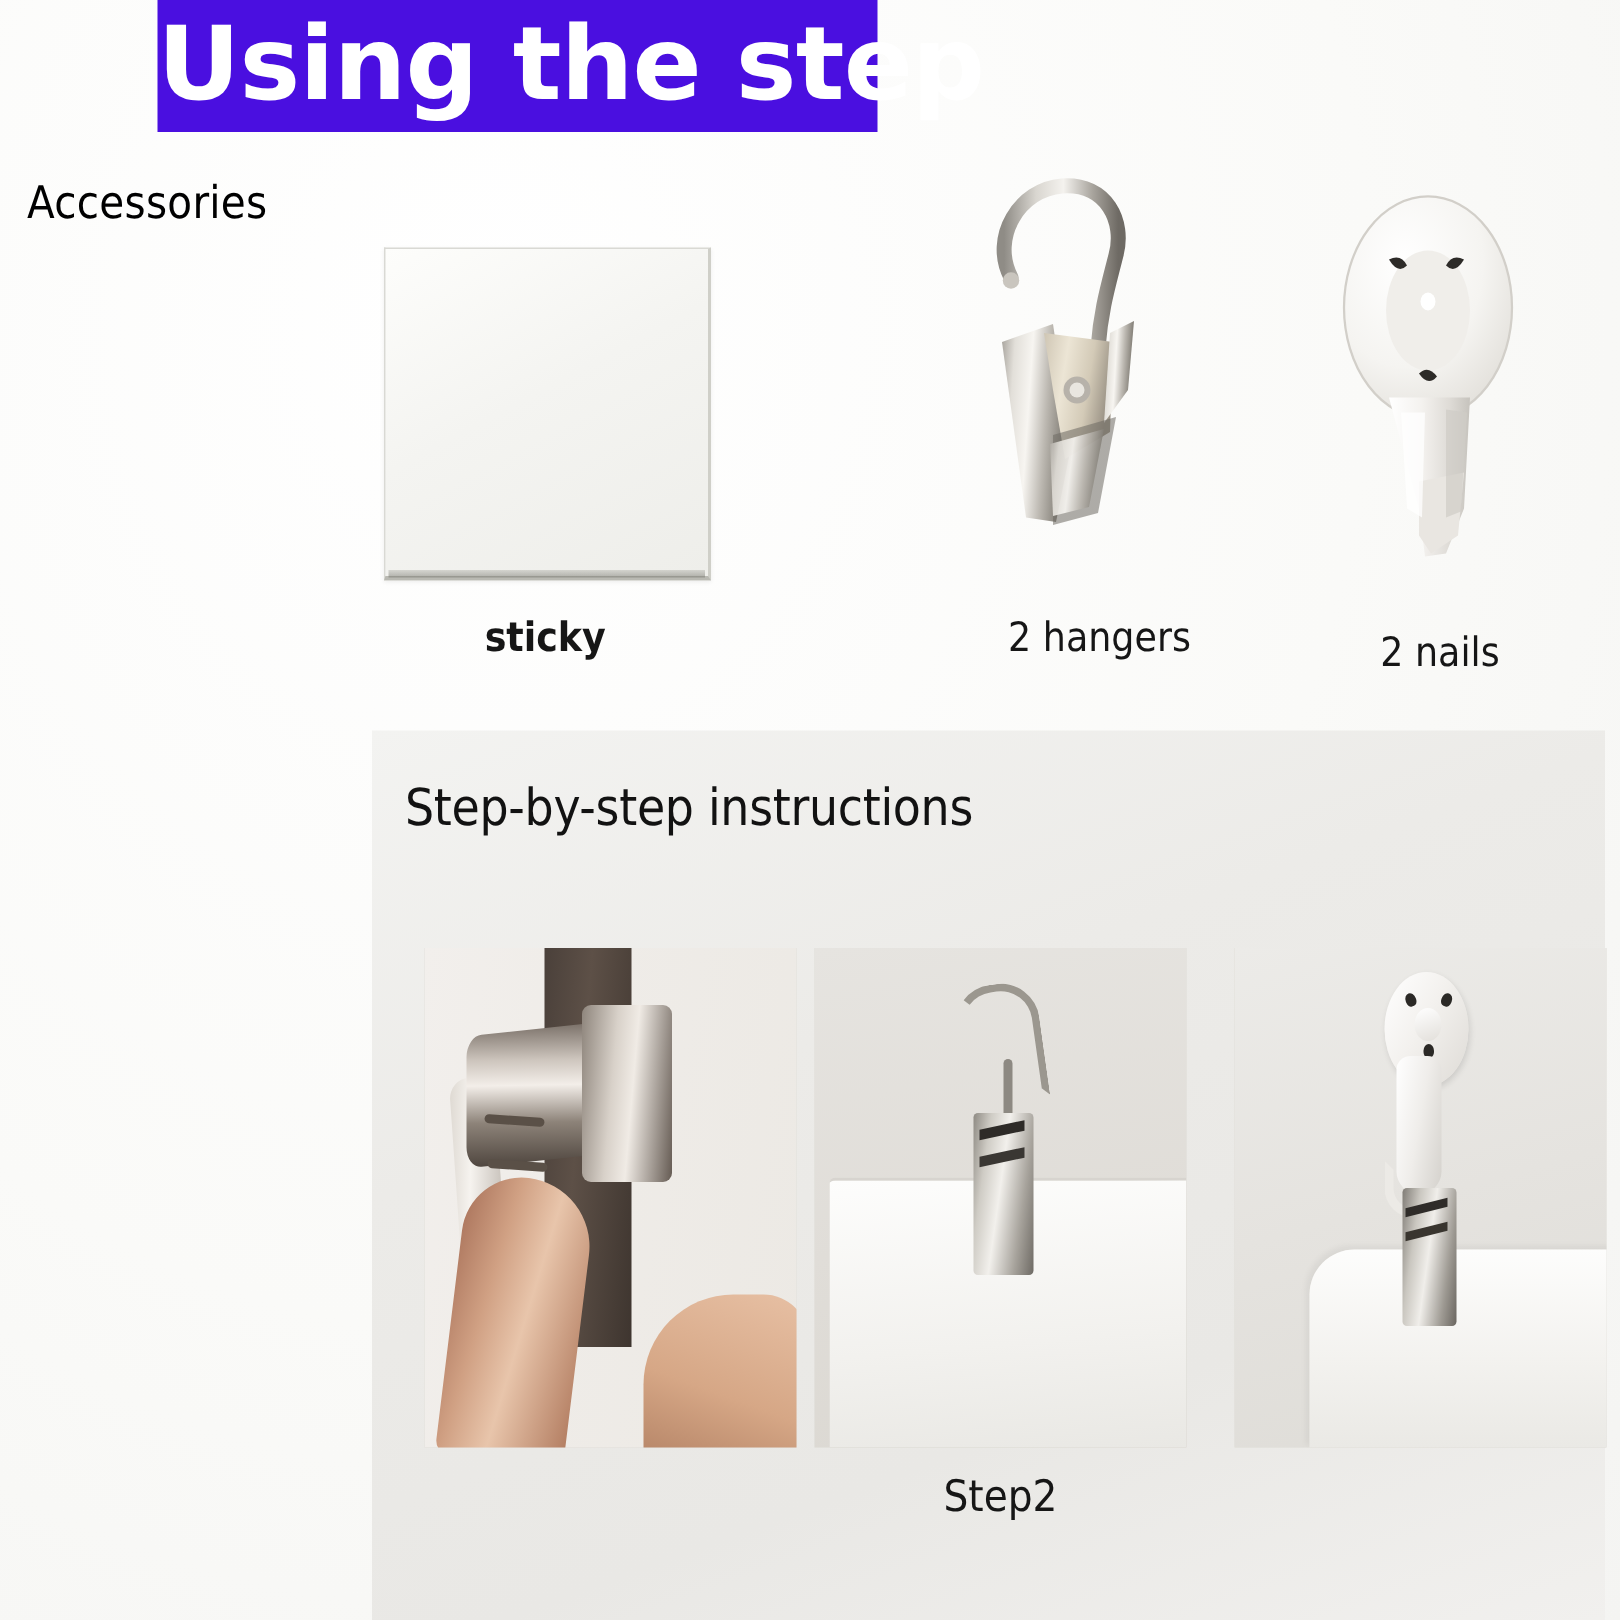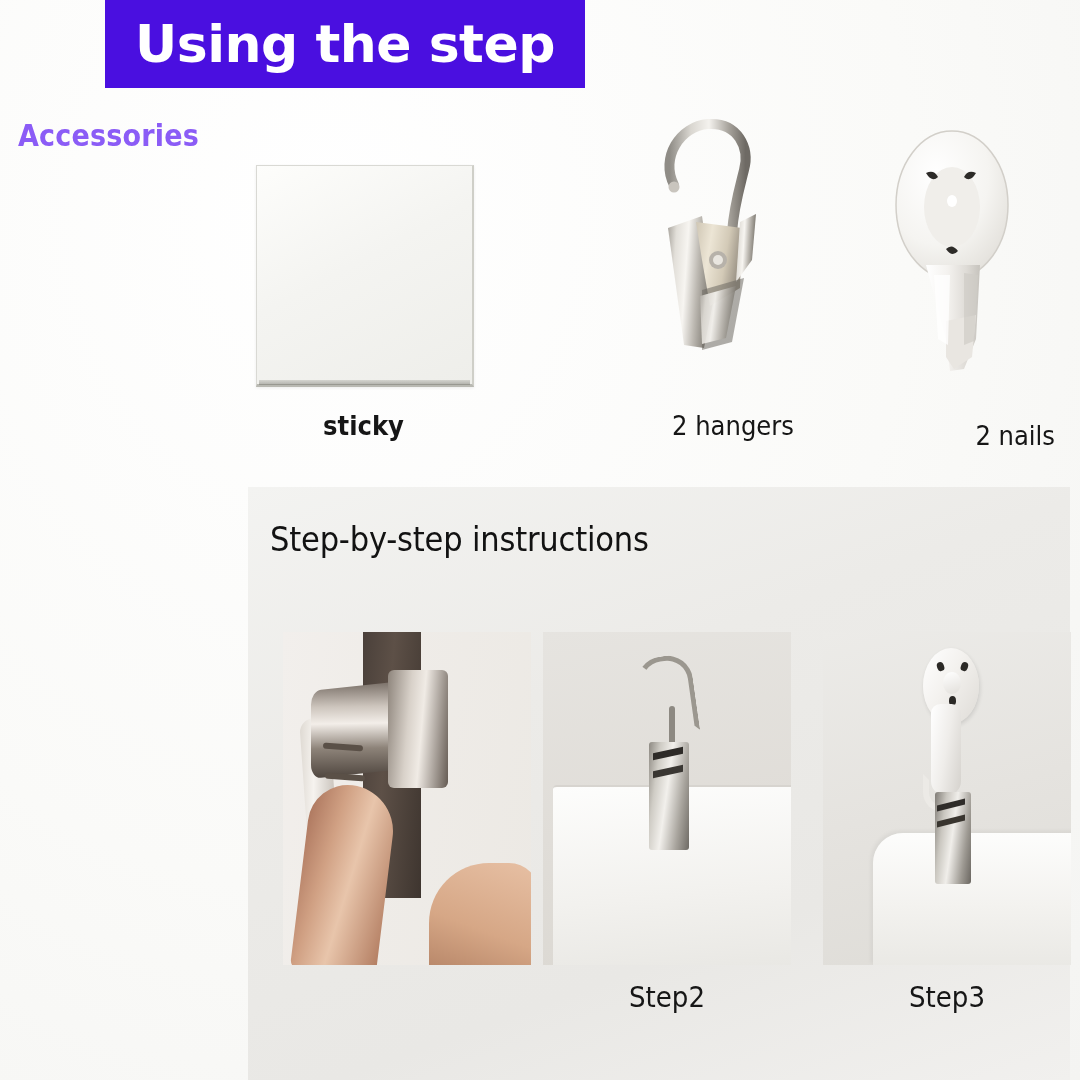--- a/index.html
+++ b/index.html
@@ -39,37 +39,37 @@
     z-index: 5;
   }
   .title-banner .title-text {
     position: absolute;
     left: 0;
     right: 0;
     top: 50%;
     transform: translateY(-50%);
     text-align: center;
     color: #ffffff;
-    font-size: 52px;
+    font-size: 68px;
     font-weight: bold;
     letter-spacing: -0.5px;
     font-family: "DejaVu Sans", sans-serif;
     line-height: 1;
     white-space: nowrap;
   }
 
   
   .accessories-label {
     position: absolute;
     left: 18px;
     top: 118px;
     font-size: 30px;
-    color: #8b5cf6;
+    color: #000000;
     font-family: "DejaVu Sans Condensed", "Liberation Sans", sans-serif;
-    font-weight: 700;
+    font-weight: 400;
     letter-spacing: 0.2px;
     z-index: 4;
   }
 
   
   .accessories-row {
     position: absolute;
     left: 0;
     top: 110px;
     width: 1080px;
@@ -119,21 +119,21 @@
   .cap-hangers { left: 638px; top: 300px; width: 190px; }
 
   
   .nail-wrap {
     position: absolute;
     left: 880px;
     top: 15px;
     width: 160px;
     height: 270px;
   }
-  .cap-nails { left: 865px; top: 310px; width: 190px; text-align: right; }
+  .cap-nails { left: 865px; top: 310px; width: 190px; }
 
   
   .steps-panel {
     position: absolute;
     left: 248px;
     top: 487px;
     width: 822px;
     height: 593px;
     background: linear-gradient(160deg, #f3f3f1 0%, #ecebe8 35%, #e9e8e5 70%, #f1f0ee 100%);
     z-index: 3;
@@ -505,19 +505,18 @@
           <div class="photo3-sheet"></div>
           <div class="photo3-hookplate"></div>
           <div class="photo3-center"></div>
           <div class="photo3-hole h1"></div>
           <div class="photo3-hole h2"></div>
           <div class="photo3-hole h3"></div>
           <div class="photo3-hookbody"></div>
           <div class="photo3-hookcurl"></div>
           <div class="photo3-clip"></div>
         </div>
-        <div class="step-caption">Step3</div>
       </div>
 
     </div>
   </div>
 
 </div>
 
 </body></html>

